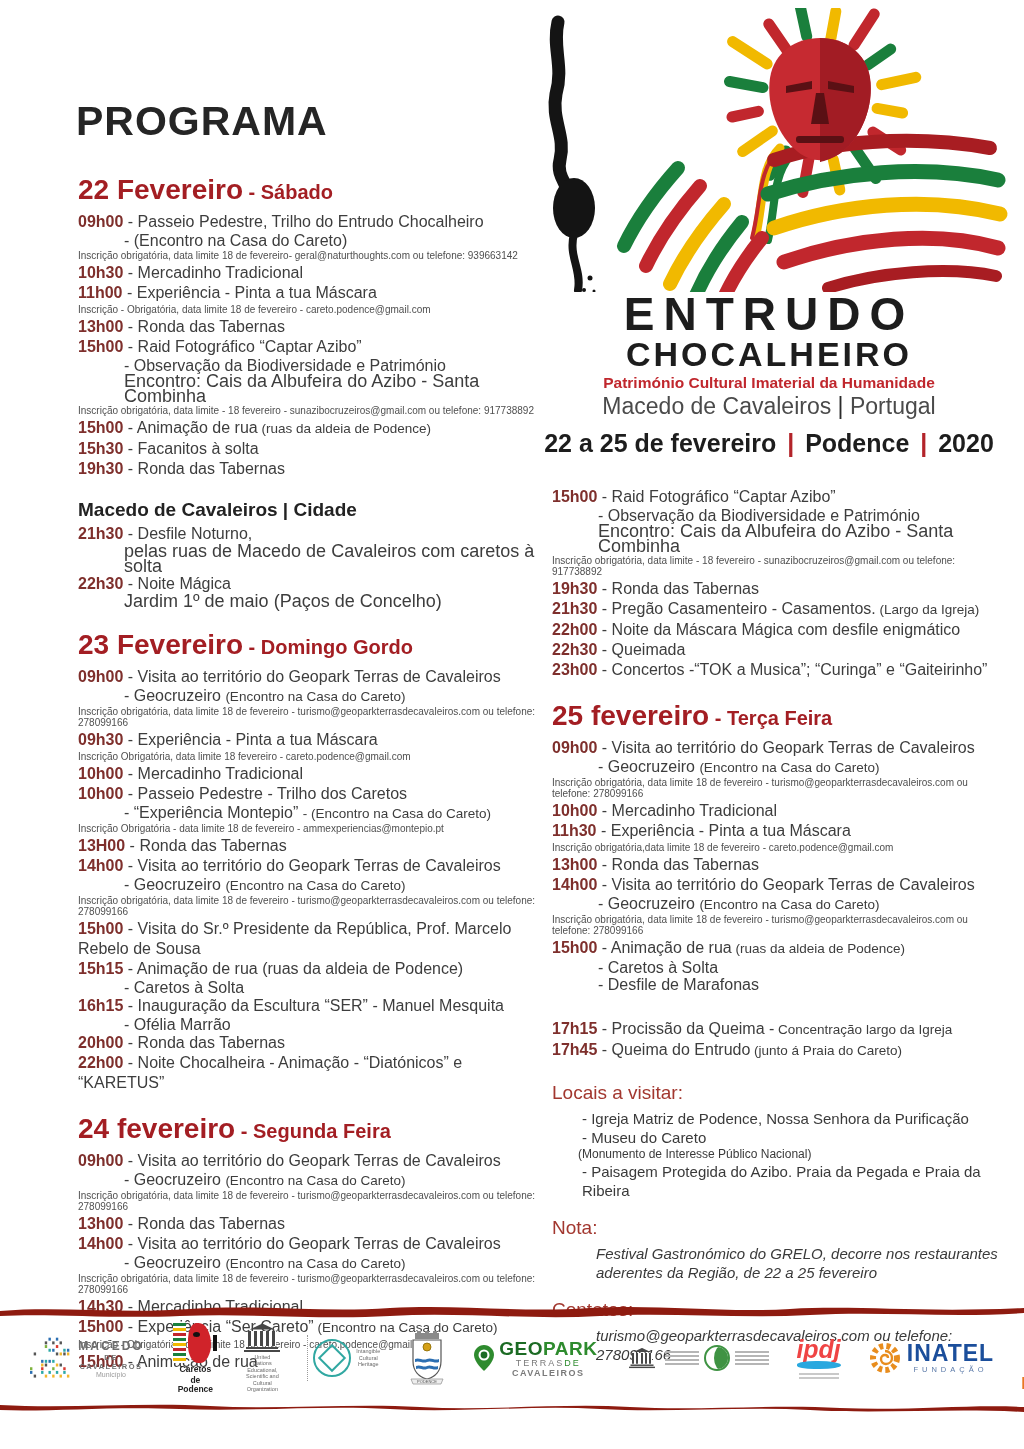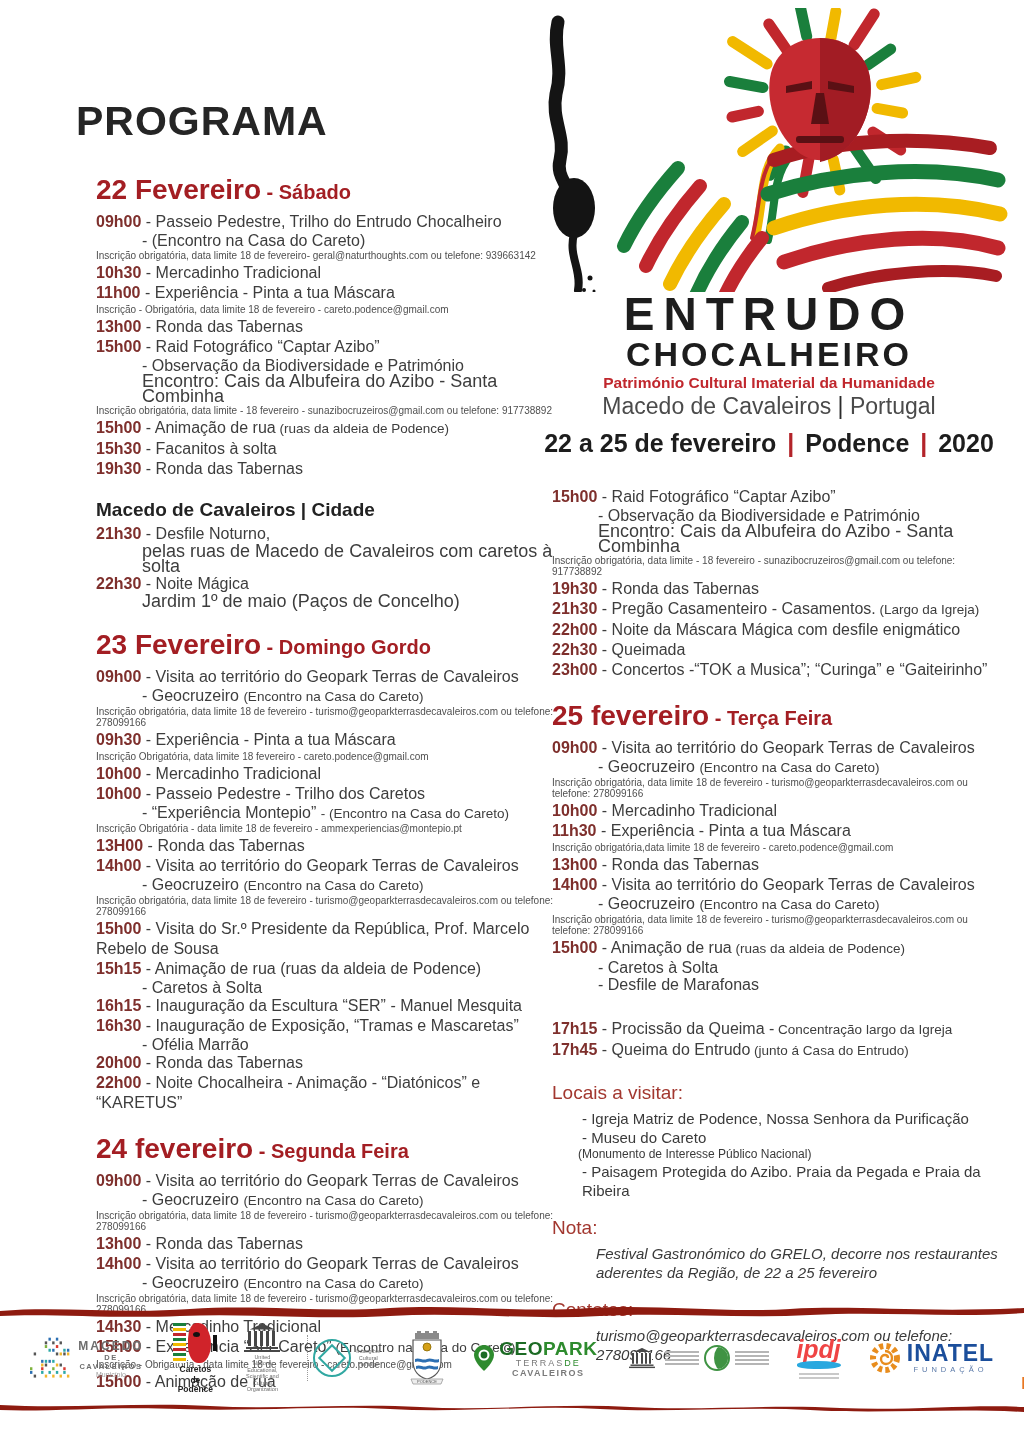--- a/index.html
+++ b/index.html
@@ -5,21 +5,21 @@
   html,body{margin:0;padding:0;background:#ffffff;}
   .poster{position:relative;width:1024px;height:1449px;background:#fff;overflow:hidden;
           font-family:"Liberation Sans",sans-serif;color:#3d3d3d;}
 
   
   .page-title{position:absolute;left:76px;top:98px;margin:0;font-size:41px;font-weight:bold;
               letter-spacing:1px;color:#252525;}
 
   
   .col{position:absolute;}
-  .col-left{left:96px;top:174px;width:472px;}
+  .col-left{left:78px;top:174px;width:472px;}
   .col-right{left:552px;top:487px;width:452px;}
 
   .section{margin-bottom:20px;}
   .day-heading{margin:0 0 4px 0;line-height:31px;color:#a31e23;font-weight:bold;}
   .day-heading .day-date{font-size:28px;}
   .day-heading .day-name{font-size:20px;}
   .subheading{margin:0 0 3px 0;font-size:19px;font-weight:bold;color:#222;line-height:22px;}
 
   .event{font-size:16px;line-height:20px;color:#3d3d3d;}
   .event .event-time{color:#7e2f2c;font-weight:bold;}
@@ -200,21 +200,20 @@
         <div class="sub"><span>- “Experiência Montepio” </span><span class="small">- (Encontro na Casa do Careto)</span></div>
         <div class="note">Inscrição Obrigatória - data limite 18 de fevereiro - ammexperiencias@montepio.pt</div>
         <div class="event"><span class="event-time">13H00</span><span> - </span><span>Ronda das Tabernas</span></div>
         <div class="event"><span class="event-time">14h00</span><span> - </span><span>Visita ao território do Geopark Terras de Cavaleiros</span></div>
         <div class="sub"><span>- Geocruzeiro </span><span class="small">(Encontro na Casa do Careto)</span></div>
         <div class="note">Inscrição obrigatória, data limite 18 de fevereiro - turismo@geoparkterrasdecavaleiros.com ou telefone: 278099166</div>
         <div class="event"><span class="event-time">15h00</span><span> - </span><span>Visita do Sr.º Presidente da República, Prof. Marcelo Rebelo de Sousa</span></div>
         <div class="event"><span class="event-time">15h15</span><span> - </span><span>Animação de rua (ruas da aldeia de Podence)</span></div>
         <div class="sub"><span>- Caretos à Solta</span></div>
         <div class="event"><span class="event-time">16h15</span><span> - </span><span>Inauguração da Escultura “SER” - Manuel Mesquita</span></div>
-        <div class="event"><span class="event-time">16h30</span><span> - </span><span>Inauguração de Exposição, “Tramas e Mascaretas”</span></div>
         <div class="sub"><span>- Ofélia Marrão</span></div>
         <div class="event"><span class="event-time">20h00</span><span> - </span><span>Ronda das Tabernas</span></div>
         <div class="event"><span class="event-time">22h00</span><span> - </span><span>Noite Chocalheira - Animação - “Diatónicos” e “KARETUS”</span></div>
       </div>
       <div class="section">
         <h2 class="day-heading"><span class="day-date">24 fevereiro</span><span class="day-name">  - Segunda Feira</span></h2>
         <div class="event"><span class="event-time">09h00</span><span> - </span><span>Visita ao território do Geopark Terras de Cavaleiros</span></div>
         <div class="sub"><span>- Geocruzeiro </span><span class="small">(Encontro na Casa do Careto)</span></div>
         <div class="note">Inscrição obrigatória, data limite 18 de fevereiro - turismo@geoparkterrasdecavaleiros.com ou telefone: 278099166</div>
         <div class="event"><span class="event-time">13h00</span><span> - </span><span>Ronda das Tabernas</span></div>
@@ -248,21 +247,21 @@
         <div class="event"><span class="event-time">11h30</span><span> - </span><span>Experiência - Pinta a tua Máscara</span></div>
         <div class="note">Inscrição obrigatória,data limite 18 de fevereiro - careto.podence@gmail.com</div>
         <div class="event"><span class="event-time">13h00</span><span> - </span><span>Ronda das Tabernas</span></div>
         <div class="event"><span class="event-time">14h00</span><span> - </span><span>Visita ao território do Geopark Terras de Cavaleiros</span></div>
         <div class="sub"><span>- Geocruzeiro </span><span class="small">(Encontro na Casa do Careto)</span></div>
         <div class="note">Inscrição obrigatória, data limite 18 de fevereiro - turismo@geoparkterrasdecavaleiros.com ou telefone: 278099166</div>
         <div class="event"><span class="event-time">15h00</span><span> - </span><span>Animação de rua</span><span class="title-small"> (ruas da aldeia de Podence)</span></div>
         <div class="sub"><span>- Caretos à Solta</span></div>
         <div class="sub"><span>- Desfile de Marafonas</span></div>
         <div class="event gap-before"><span class="event-time">17h15</span><span> - </span><span>Procissão da Queima -</span><span class="title-small"> Concentração largo da Igreja</span></div>
-        <div class="event"><span class="event-time">17h45</span><span> - </span><span>Queima do Entrudo</span><span class="title-small"> (junto á Casa do Entrudo)</span></div>
+        <div class="event"><span class="event-time">17h45</span><span> - </span><span>Queima do Entrudo</span><span class="title-small"> (junto á Praia do Careto)</span></div>
       </div>
       <div class="info-section">
         <h3 class="info-heading">Locais a visitar:</h3>
         <div class="info-item">- Igreja Matriz de Podence, Nossa Senhora da Purificação</div>
         <div class="info-item">- Museu do Careto</div>
         <div class="info-item small">(Monumento de Interesse Público Nacional)</div>
         <div class="info-item">- Paisagem Protegida do Azibo. Praia da Pegada e Praia da Ribeira</div>
       </div>
       <div class="info-section">
         <h3 class="info-heading">Nota:</h3>

